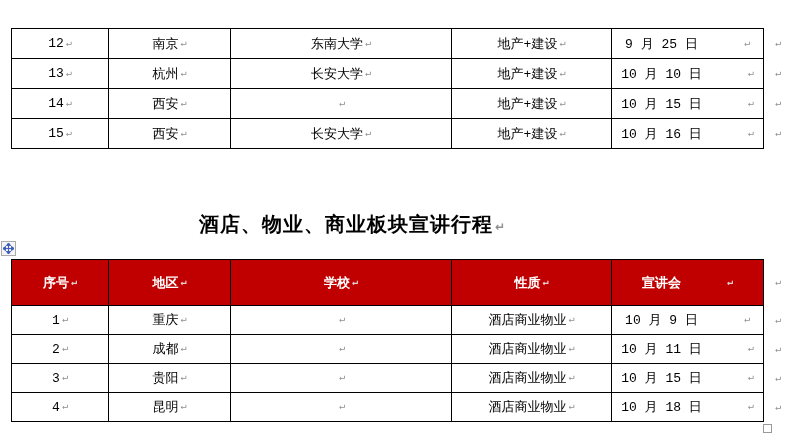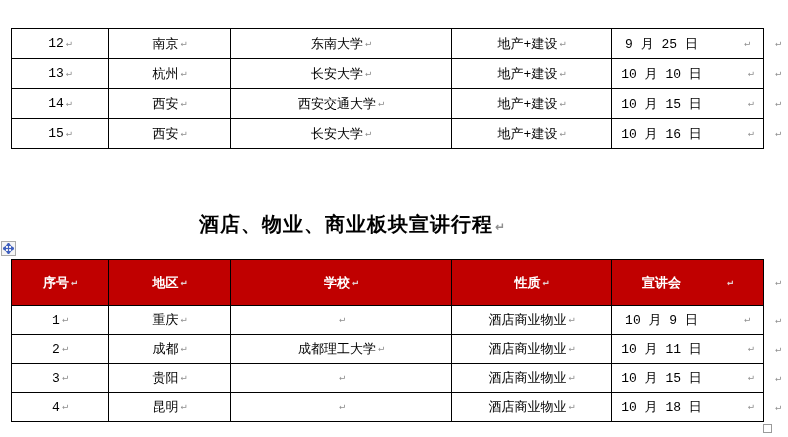--- a/index.html
+++ b/index.html
@@ -149,21 +149,20 @@
     <div class="trow">
       <div class="cell c1">
           <span>14</span>
           <span class="m">↵</span>
         </div>
       <div class="cell c2">
           <span>西安</span>
           <span class="m">↵</span>
         </div>
       <div class="cell c3">
-          <span>西安交通大学</span>
           <span class="m">↵</span>
         </div>
       <div class="cell c4">
           <span>地产+建设</span>
           <span class="m">↵</span>
         </div>
       <div class="cell c5">
           <span>10 月 15 日</span>
           <span class="m">↵</span>
         </div>
@@ -266,21 +265,20 @@
     <div class="trow t2-body">
       <div class="cell c1">
           <span>2</span>
           <span class="m">↵</span>
         </div>
       <div class="cell c2">
           <span>成都</span>
           <span class="m">↵</span>
         </div>
       <div class="cell c3">
-          <span>成都理工大学</span>
           <span class="m">↵</span>
         </div>
       <div class="cell c4">
           <span>酒店商业物业</span>
           <span class="m">↵</span>
         </div>
       <div class="cell c5">
           <span>10 月 11 日</span>
           <span class="m">↵</span>
         </div>

